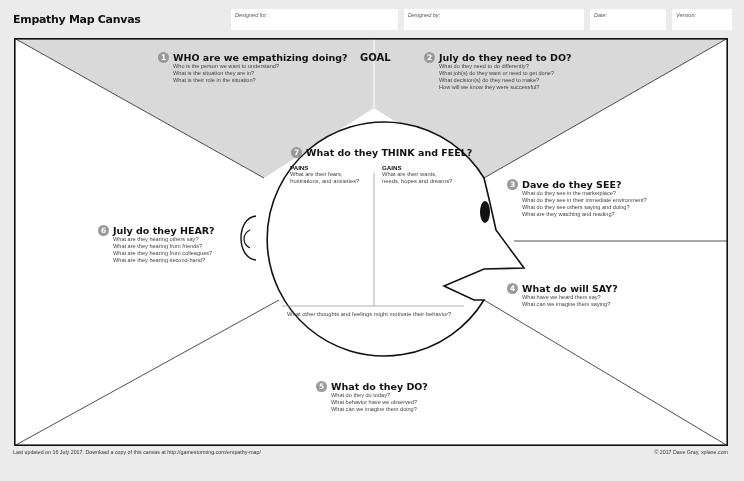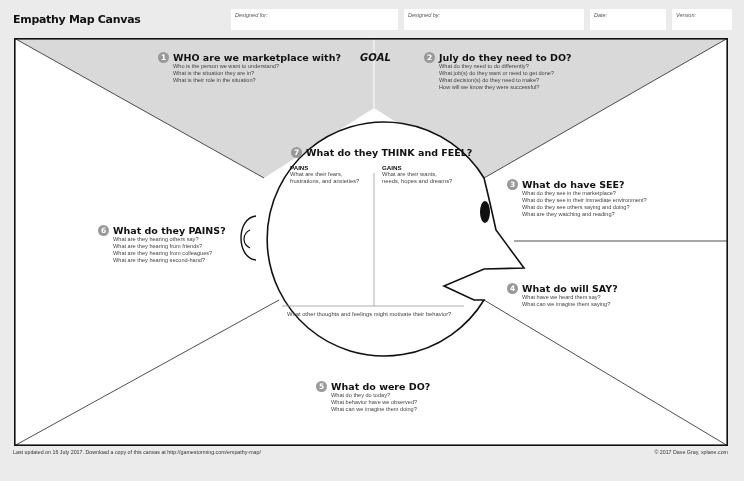--- a/index.html
+++ b/index.html
@@ -8,21 +8,21 @@
   .title { position:absolute; left:13px; top:13px; font-family:"DejaVu Sans", sans-serif; font-weight:bold; font-size:11px; letter-spacing:-0.3px; }
   .field { position:absolute; top:9px; height:21px; background:#fff; }
   .field span { position:absolute; left:4px; top:3px; font-size:5.5px; color:#555; font-style:italic; }
   .canvas { position:absolute; left:14px; top:38px; width:714px; height:408px; }
   svg.lines { position:absolute; left:0; top:0; }
   .sec { position:absolute; }
   .sec .hd { display:flex; align-items:center; gap:4px; font-weight:bold; font-size:9.5px; font-family:"DejaVu Sans", sans-serif; }
   .sec .num { width:11px; height:11px; border-radius:50%; background:#999; color:#fff; font-size:7.5px; display:flex; align-items:center; justify-content:center; font-weight:bold; }
   .sec .q { font-size:5.6px; color:#444; line-height:7px; margin-left:15px; }
   .q div { white-space:nowrap; }
-  .goal { position:absolute; font-weight:bold; font-size:10px; font-family:"DejaVu Sans", sans-serif;font-style:italic; }
+  .goal { position:absolute; font-weight:bold; font-size:10px; font-family:"DejaVu Sans", sans-serif; }
   .sub { position:absolute; font-size:5.8px; color:#444; line-height:7px; }
   .sub b { color:#111; font-size:6.2px; display:block; }
   .footer { position:absolute; top:449px; font-size:5.3px; color:#333; white-space:nowrap; }
 </style>
 </head>
 <body>
 
 <div class="title">Empathy Map Canvas</div>
 
 <div class="field" style="left:231px;width:167px;">
@@ -63,21 +63,21 @@
     <line x1="268" y1="268" x2="450" y2="268" stroke="#999" stroke-width="0.8"></line>
 
     <rect x="0.8" y="0.8" width="712.4" height="406.4" fill="none" stroke="#111" stroke-width="1.6"></rect>
   </svg>
 
   <div class="goal" style="left:346px;top:14px;">GOAL</div>
 
   <div class="sec" style="left:144px;top:14px;">
     <div class="hd">
         <span class="num">1</span>
-        <span>WHO are we marketplace with?</span>
+        <span>WHO are we empathizing doing?</span>
       </div>
     <div class="q">
         <div>Who is the person we want to understand?</div>
         <div>What is the situation they are in?</div>
         <div>What is their role in the situation?</div>
       </div>
   </div>
 
   <div class="sec" style="left:410px;top:14px;">
     <div class="hd">
@@ -106,34 +106,34 @@
   <div class="sub" style="left:368px;top:126px;">
       <b>GAINS</b>
       <div>What are their wants,</div>
       <div>needs, hopes and dreams?</div>
     </div>
   <div class="sub" style="left:273px;top:273px;white-space:nowrap;">What other thoughts and feelings might motivate their behavior?</div>
 
   <div class="sec" style="left:493px;top:141px;">
     <div class="hd">
         <span class="num">3</span>
-        <span>What do have SEE?</span>
+        <span>Dave do they SEE?</span>
       </div>
     <div class="q">
         <div>What do they see in the marketplace?</div>
         <div>What do they see in their immediate environment?</div>
         <div>What do they see others saying and doing?</div>
         <div>What are they watching and reading?</div>
       </div>
   </div>
 
   <div class="sec" style="left:84px;top:187px;">
     <div class="hd">
         <span class="num">6</span>
-        <span>What do they PAINS?</span>
+        <span>July do they HEAR?</span>
       </div>
     <div class="q">
         <div>What are they hearing others say?</div>
         <div>What are they hearing from friends?</div>
         <div>What are they hearing from colleagues?</div>
         <div>What are they hearing second-hand?</div>
       </div>
   </div>
 
   <div class="sec" style="left:493px;top:245px;">
@@ -143,21 +143,21 @@
       </div>
     <div class="q">
         <div>What have we heard them say?</div>
         <div>What can we imagine them saying?</div>
       </div>
   </div>
 
   <div class="sec" style="left:302px;top:343px;">
     <div class="hd">
         <span class="num">5</span>
-        <span>What do were DO?</span>
+        <span>What do they DO?</span>
       </div>
     <div class="q">
         <div>What do they do today?</div>
         <div>What behavior have we observed?</div>
         <div>What can we imagine them doing?</div>
       </div>
   </div>
 </div>
 
 <div class="footer" style="left:13px;">Last updated on 16 July 2017. Download a copy of this canvas at http://gamestorming.com/empathy-map/</div>

